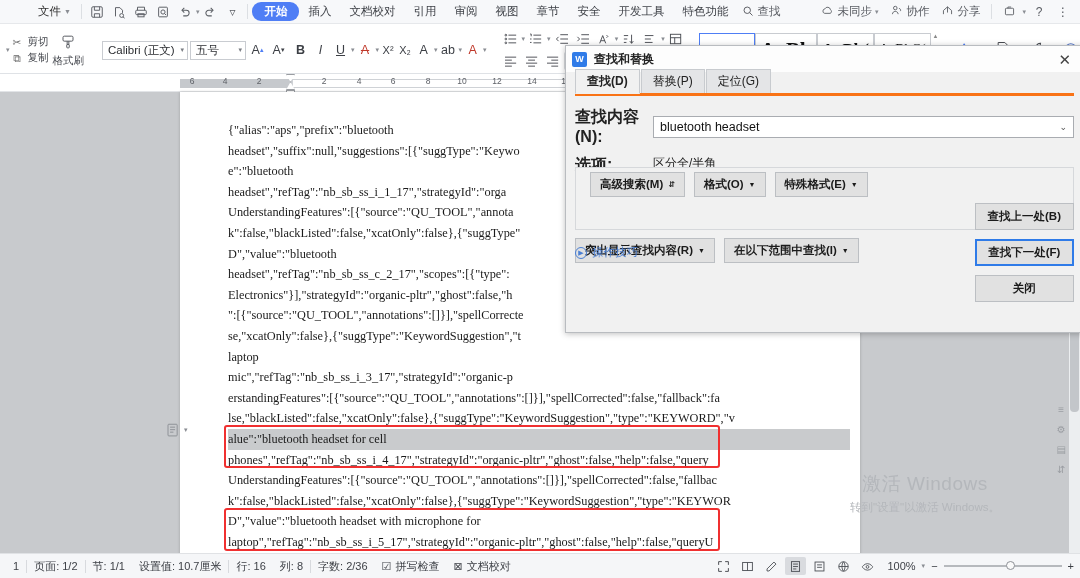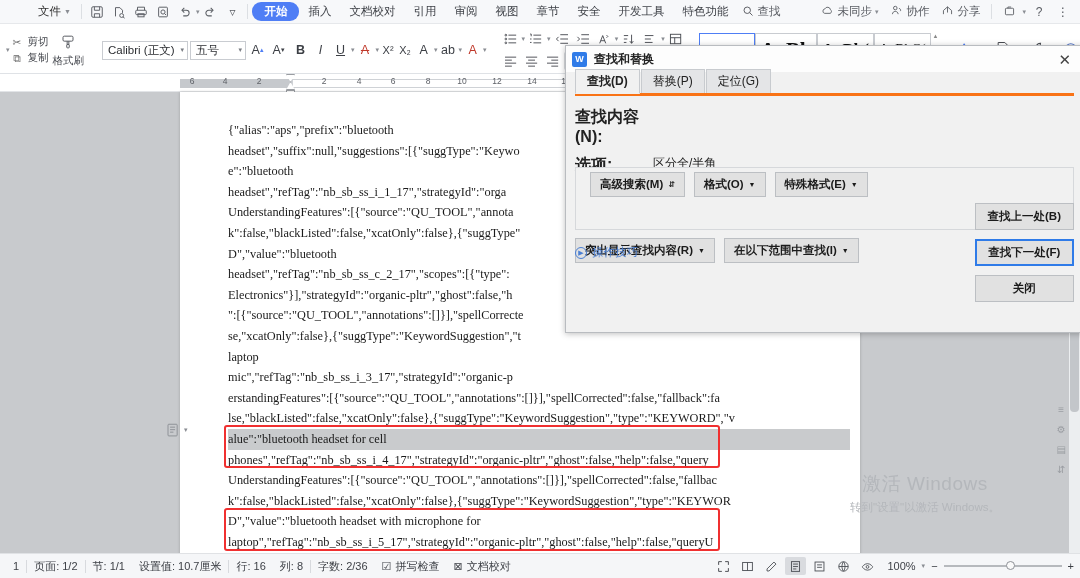--- a/index.html
+++ b/index.html
@@ -603,20 +603,24 @@
 
   <div class="dlg-body">
     <div class="tabs">
       <div class="tab active">查找(D)</div>
       <div class="tab">替换(P)</div>
       <div class="tab">定位(G)</div>
     </div>
 
     <div class="frow">
       <span class="flabel">查找内容(N):</span>
+      <div class="fcombo">
+        <span class="cv">bluetooth headset</span>
+        <span class="cx">⌄</span>
+      </div>
     </div>
 
     <div class="optrow">
       <span class="flabel">选项:</span>
       <span class="optval">区分全/半角</span>
     </div>
 
     <div class="panel">
       <div class="btnrow">
         <div class="gbtn">

